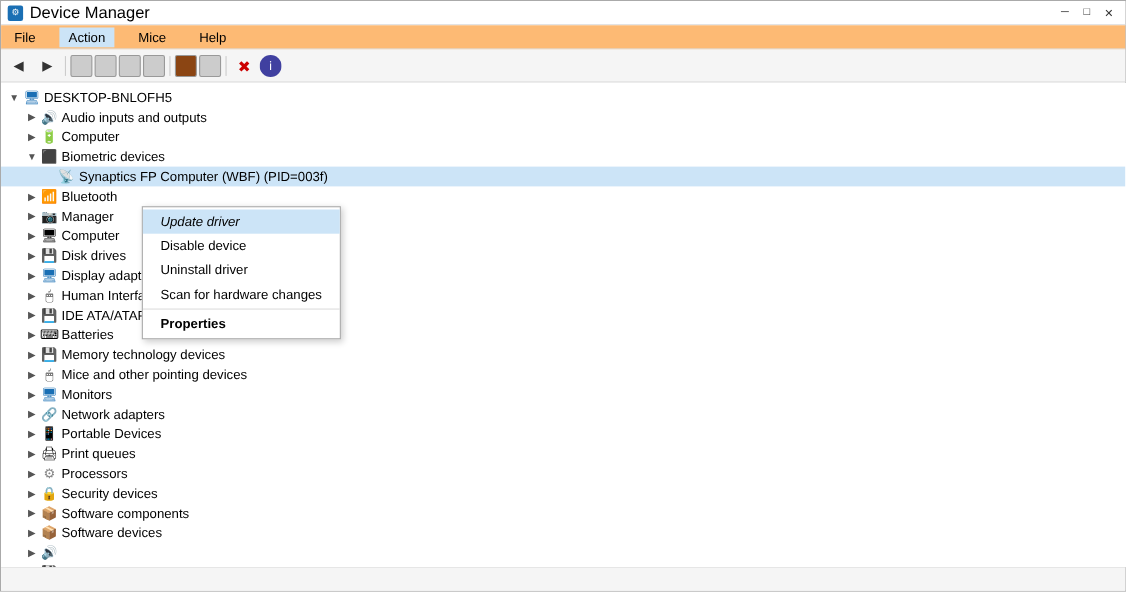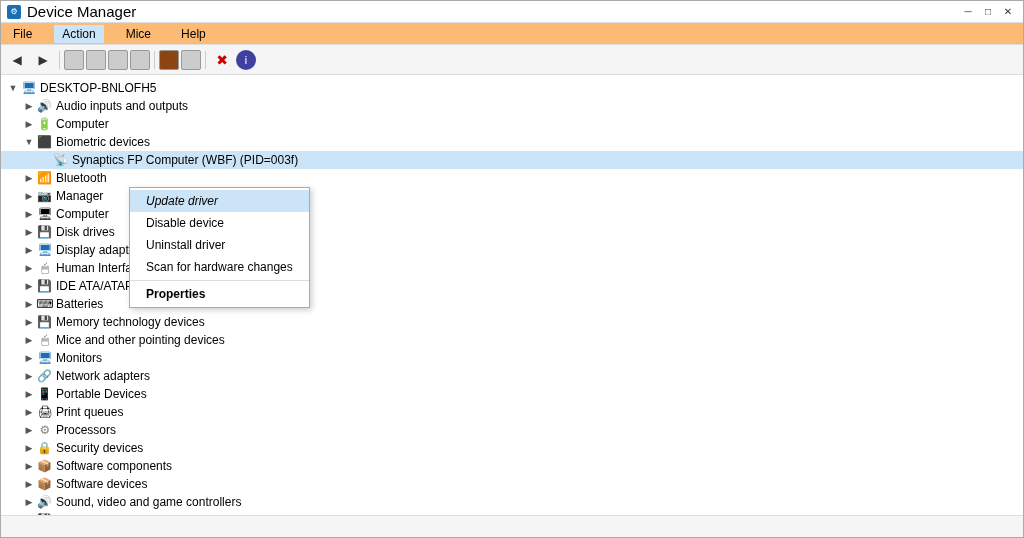--- a/index.html
+++ b/index.html
@@ -395,21 +395,20 @@
 
       <div class="tree-item indent-2">
         <div class="tree-toggle">▶</div>
         <div class="tree-icon">📦</div>
         <span class="tree-label">Software devices</span>
       </div>
 
       <div class="tree-item indent-2">
         <div class="tree-toggle">▶</div>
         <div class="tree-icon">🔊</div>
-        <span class="tree-label">Sound, video and game controllers</span>
       </div>
 
       <div class="tree-item indent-2">
         <div class="tree-toggle">▶</div>
         <div class="tree-icon">💾</div>
         <span class="tree-label">Storage controllers</span>
       </div>
 
       <div class="context-menu">
         <div class="ctx-item highlighted">Update driver</div>

